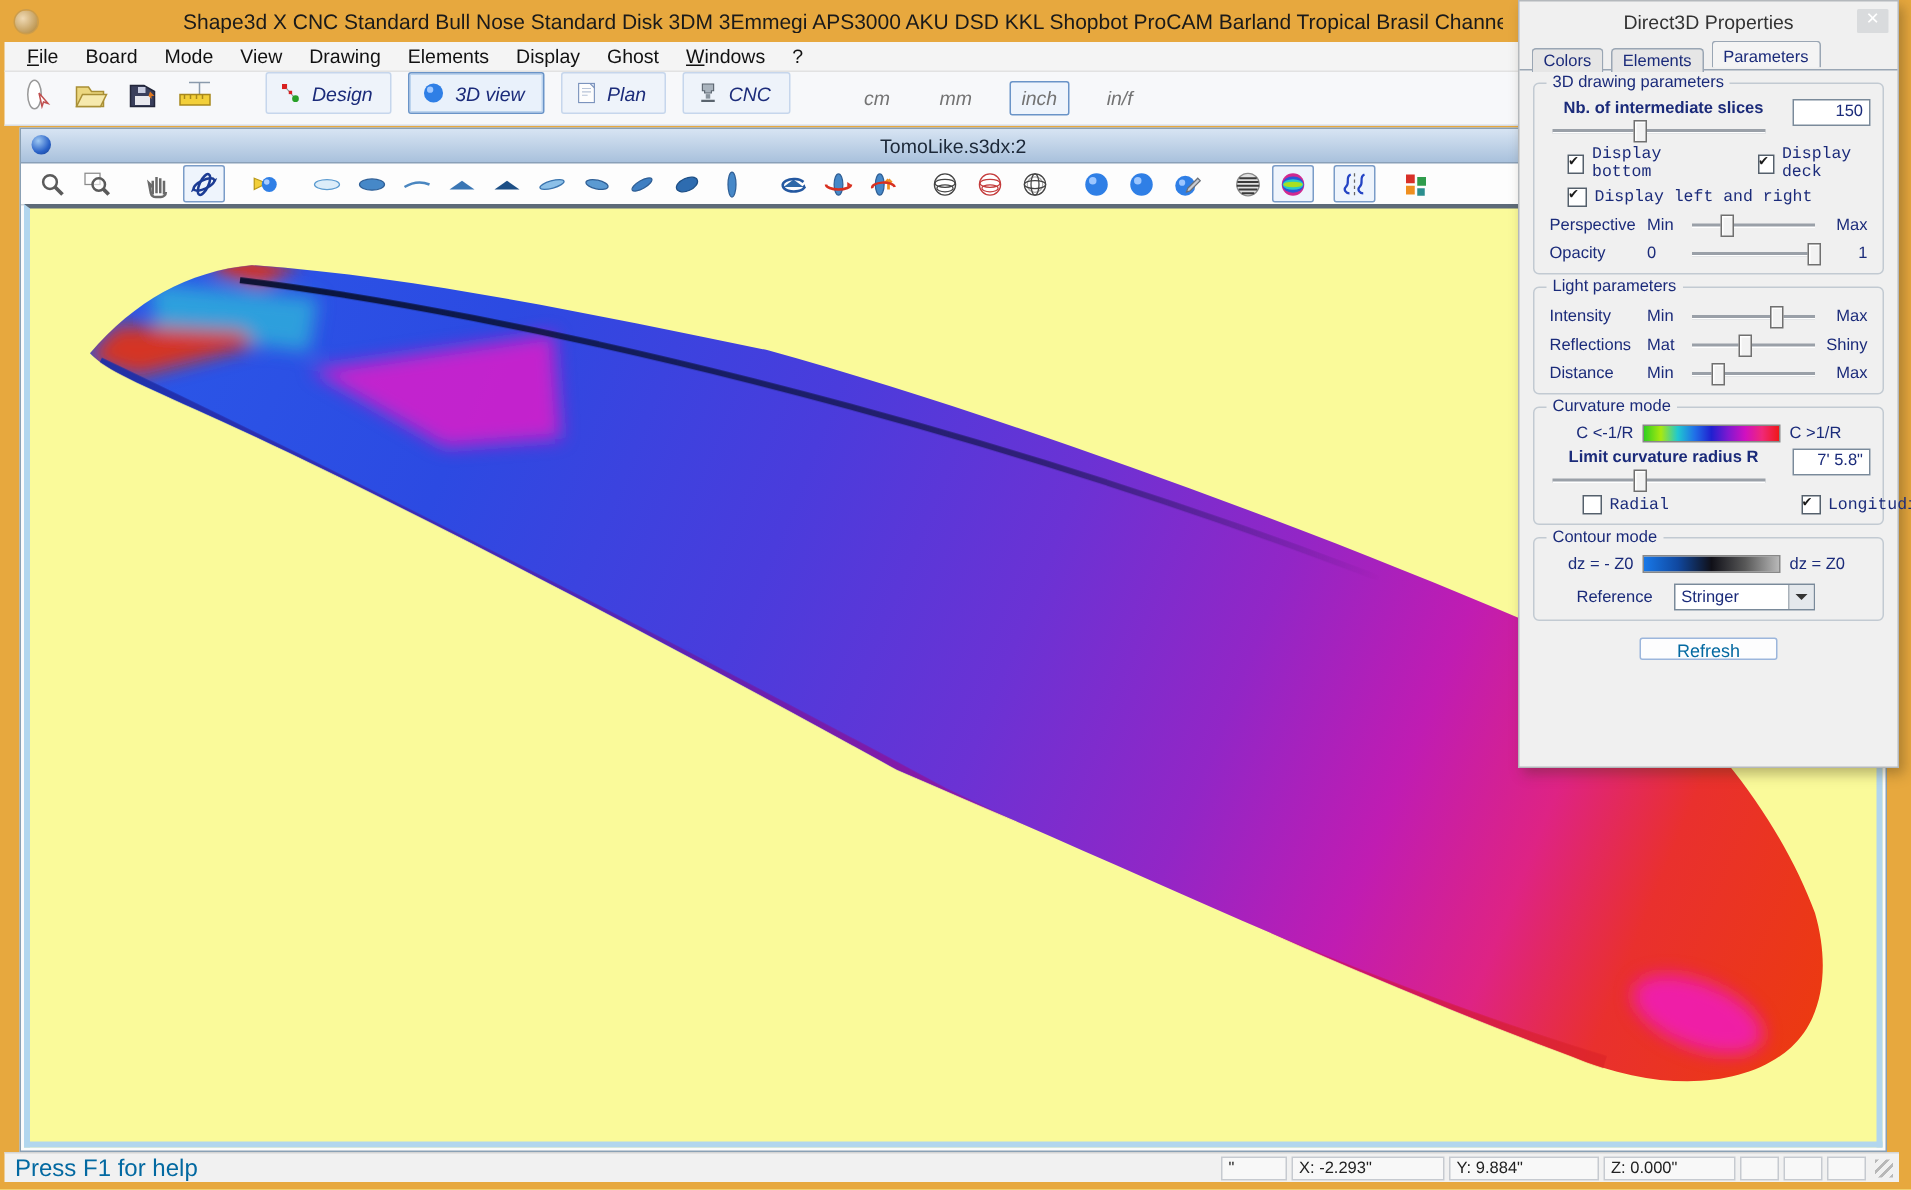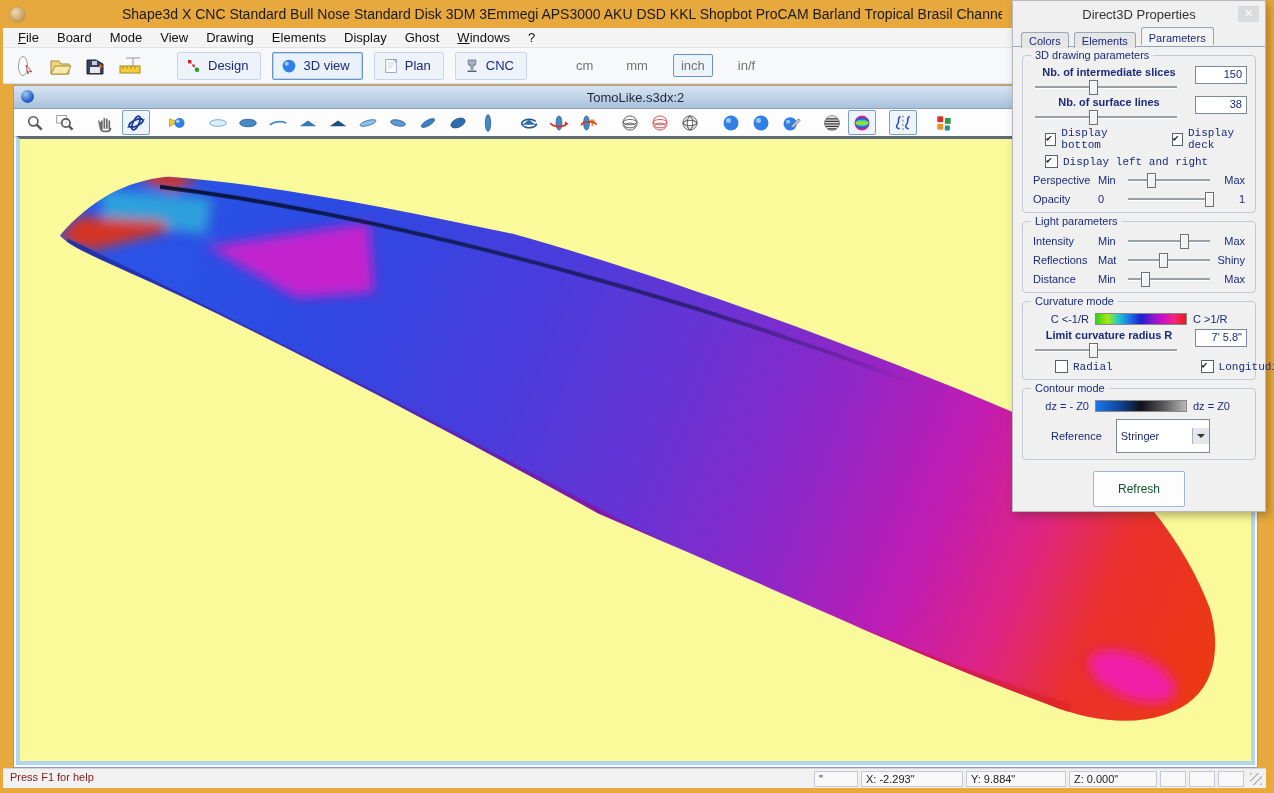--- a/index.html
+++ b/index.html
@@ -12,21 +12,21 @@
   
   #titlebar{position:absolute;left:0;top:0;width:1274px;height:28px;display:flex;align-items:center;}
   #app-icon{width:15px;height:15px;border-radius:50%;margin-left:9px;
     background:radial-gradient(circle at 35% 35%, #f2e6d2, #b99a62 70%, #8a6f3e);border:1px solid #c59a4e;opacity:.8;}
   #app-title{margin-left:96px;font-size:14px;color:#1a1a1a;white-space:nowrap;overflow:hidden;max-width:880px;}
   
   #menubar{position:absolute;left:3px;top:28px;width:1263px;height:20px;background:#f4f4f4;display:flex;align-items:center;padding-left:6px;box-sizing:border-box;border-bottom:1px solid #e2e2e2;}
   .menu-item{font-size:13px;color:#111;padding:1px 9px;cursor:default;}
   .menu-item u{text-decoration:underline;}
   
-  #toolbar{position:absolute;left:3px;top:48px;width:1263px;height:36px;background:#f7f8fa;border-bottom:1px solid #d8dce2;display:flex;align-items:center;box-sizing:border-box;}
+  #toolbar{position:absolute;left:3px;top:48px;width:1263px;height:36px;background:#f7f8fa;border-bottom:1px solid #d8dce2;display:flex;box-sizing:border-box;font-style:italic;}
   .tool-btn{width:33px;height:30px;display:inline-flex;align-items:center;justify-content:center;margin-left:2px;border-radius:2px;}
   .tool-btn svg{width:24px;height:24px;}
   .mode-btn{display:inline-flex;align-items:center;gap:5px;height:26px;padding:0 12px 0 7px;margin-left:11px;
     background:#eef3fa;border:1px solid #c6d6ec;border-radius:2px;color:#1b2b7a;font-size:13px;}
   .mode-btn svg{width:18px;height:18px;}
   .mode-btn.active{border-color:#6a94c8;box-shadow:inset 0 0 0 1px #bcd4ee;background:#e9f1fb;}
   #mode-buttons{margin-left:20px;display:flex;}
   #unit-buttons{margin-left:24px;display:flex;align-items:center;}
   .unit-btn{font-size:13px;color:#737373;padding:3px 7px;margin-left:17px;border:1px solid transparent;border-radius:2px;}
   .unit-btn.active{border-color:#6a94c8;background:#eef4fc;}
@@ -39,21 +39,21 @@
   #view-toolbar{height:27px;background:#fdfdfd;display:flex;align-items:center;padding-left:5px;border-bottom:1px solid #cdd3d9;}
   .vicon{width:26px;height:23px;display:inline-flex;align-items:center;justify-content:center;margin-left:2px;border:1px solid transparent;border-radius:2px;}
   .vicon svg{width:20px;height:20px;}
   .vicon.sel{border-color:#7a9cc8;background:#eef4fc;}
   .vicon.gap{margin-left:13px;}
   #canvas{position:absolute;left:2px;right:2px;top:50px;bottom:2px;
     border:4px solid #b2d6ee;border-top:3px solid #5d6a78;box-sizing:border-box;background:#FAFA9A;}
   #canvas svg{position:absolute;left:0;top:0;width:100%;height:100%;display:block;}
   
   #statusbar{position:absolute;left:3px;top:768px;width:1263px;height:20px;background:#f1f1f1;border-top:1px solid #d5d5d5;box-sizing:border-box;}
-  #status-help{position:absolute;left:7px;top:2px;font-size:11px;color:#7f1d1d;}
+  #status-help{position:absolute;left:7px;top:2px;font-size:16px;color:#0369a1;}
   #status-cells{position:absolute;right:22px;top:2px;display:flex;gap:3px;}
   .scell{height:14px;line-height:14px;font-size:11px;color:#222;background:#f8f8f8;border:1px solid #c6cad0;padding:0 4px;white-space:nowrap;}
   #grip{position:absolute;right:4px;top:4px;width:12px;height:12px;
     background:repeating-linear-gradient(135deg,#b8b8b8 0 2px,transparent 2px 5px);}
   
   #panel{position:absolute;left:1012px;top:0;width:254px;height:512px;background:#f0f0f0;
     border:1px solid #b4b8bc;box-shadow:3px 4px 8px rgba(60,50,20,.35);box-sizing:border-box;z-index:20;
     color:#1B2B7A;font-size:11px;}
   #panel-title-row{height:26px;position:relative;display:flex;align-items:center;justify-content:center;}
   #panel-title{font-size:13px;color:#333;}
@@ -85,26 +85,26 @@
   .prow{display:flex;align-items:center;gap:5px;padding:2px 10px;}
   .plabel{width:60px;}
   .pmin{width:25px;}
   .pmax{width:30px;text-align:right;}
   .prow .slider{flex:1;}
   .gradrow{display:flex;align-items:center;gap:6px;padding:2px 10px 3px;}
   .glabel-l{width:56px;text-align:right;white-space:nowrap;}
   .glabel-r{width:52px;white-space:nowrap;}
   .gradbar{flex:1;height:10px;border:1px solid #888;}
   .refrow{display:flex;align-items:center;padding:4px 10px 2px 28px;gap:14px;}
-  .combo{width:94px;height:34px;background:#fff;border:1px solid #7a8a9a;display:flex;align-items:center;box-sizing:border-box;}
+  .combo{width:94px;height:18px;background:#fff;border:1px solid #7a8a9a;display:flex;align-items:center;box-sizing:border-box;}
   .combo .ctext{flex:1;padding-left:4px;}
   .combo-btn{width:16px;height:16px;background:#e4e8ec;border-left:1px solid #aab2ba;display:flex;align-items:center;justify-content:center;}
   .combo-btn::after{content:"";border:4px solid transparent;border-top-color:#333;margin-top:4px;}
-  #refresh{display:block;margin:11px auto 0;width:92px;height:36px;background:#fdfdfe;border:1px solid #9cb6dc;
-    border-radius:2px;color:#14532d;font-size:12px;font-family:"Liberation Sans",sans-serif;}
+  #refresh{display:block;margin:11px auto 0;width:92px;height:15px;background:#fdfdfe;border:1px solid #9cb6dc;
+    border-radius:2px;color:#0369a1;font-size:12px;font-family:"Liberation Sans",sans-serif;}
 </style>
 </head>
 <body style="background: rgb(231, 168, 62);">
 
 <div id="titlebar" style="background: rgb(231, 168, 62);">
   <span id="app-icon"></span>
   <span id="app-title">Shape3d X CNC  Standard Bull Nose Standard Disk 3DM 3Emmegi APS3000 AKU DSD KKL Shopbot ProCAM Barland Tropical Brasil Channel Islands</span>
 </div>
 
 <div id="menubar">
@@ -456,30 +456,20 @@
       <div class="srow">
         <div class="sleft">
           <div class="slabel">Nb. of intermediate slices</div>
           <div class="slider">
               <span class="trk"></span>
               <span class="thm" style="left:calc(40% - 3px)"></span>
             </div>
         </div>
         <span class="valbox">150</span>
       </div>
-      <div class="srow">
-        <div class="sleft">
-          <div class="slabel">Nb. of surface lines</div>
-          <div class="slider">
-              <span class="trk"></span>
-              <span class="thm" style="left:calc(40% - 3px)"></span>
-            </div>
-        </div>
-        <span class="valbox">38</span>
-      </div>
       <div class="cbrow">
         <label class="cb">
           <span class="box on"></span>
           <span>Display bottom</span>
         </label>
         <label class="cb cb2">
           <span class="box on"></span>
           <span>Display deck</span>
         </label>
       </div>

